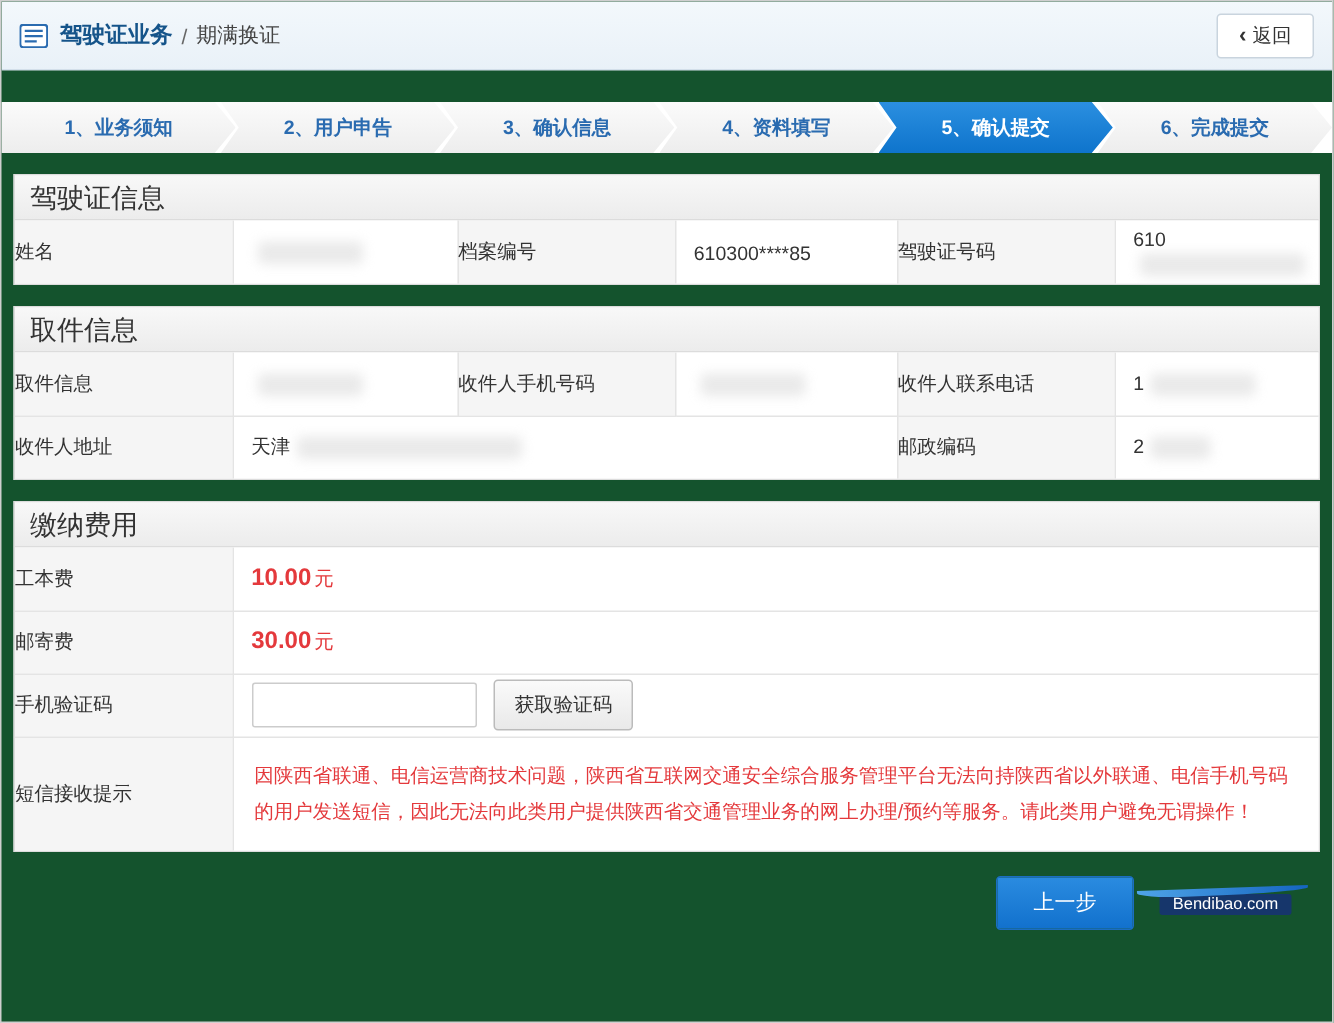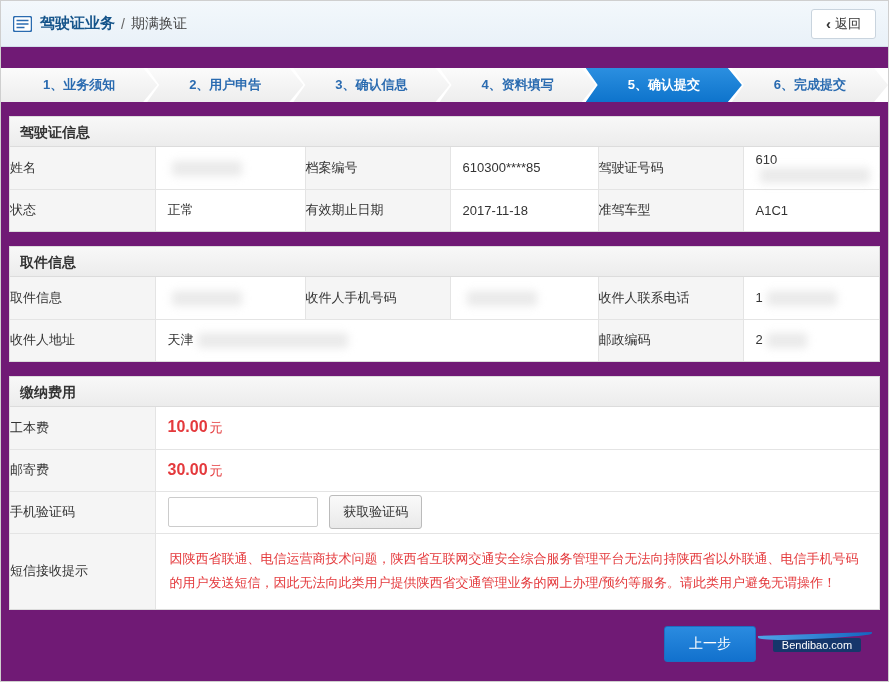--- a/index.html
+++ b/index.html
@@ -5,21 +5,21 @@
   * { box-sizing: border-box; margin: 0; padding: 0; }
   html,body { background:#fff; }
   body {
     font-family: "Liberation Sans", "DejaVu Sans", sans-serif;
     font-size: 13px; color: #333;
     width: 889px;
   }
   .page {
     width: 889px; height: 682px;
     border: 1px solid #cfcfcf;
-    background: #701a75;
+    background: #14532d;
     position: relative;
     overflow: hidden;
   }
 
   
   .topbar {
     height: 46px;
     background: linear-gradient(#f3f8fc, #e9f1f8);
     border-bottom: 1px solid #d3dfea;
     display: flex; align-items: center;
@@ -62,21 +62,21 @@
   .section {
     margin: 14px 8px 0 8px;
     border: 1px solid #dcdcdc;
     background: #fff;
   }
   .section-hd {
     height: 30px; line-height: 30px;
     padding-left: 10px;
     background: linear-gradient(#f8f8f8, #ececec);
     border-bottom: 1px solid #dcdcdc;
-    font-weight: bold; font-size: 14px; color: #333;
+    font-weight: normal; font-size: 18px; color: #333;
   }
   table.grid { width: 100%; border-collapse: collapse; table-layout: fixed; }
   table.grid td {
     border: 1px solid #e4e4e4;
     height: 42px;
     font-size: 13px;
     vertical-align: middle;
   }
   table.grid tr td:first-child { border-left: none; }
   table.grid tr td:last-child { border-right: none; }
@@ -196,28 +196,20 @@
       </colgroup>
       <tbody>
           <tr>
         <td class="lbl">姓名</td>
         <td class="val"><span></span><span class="blur blur-sm"></span></td>
         <td class="lbl">档案编号</td>
         <td class="val">610300****85</td>
         <td class="lbl">驾驶证号码</td>
         <td class="val"><span>610</span><span class="blur blur-md"></span></td>
       </tr>
-      <tr>
-        <td class="lbl">状态</td>
-        <td class="val">正常</td>
-        <td class="lbl">有效期止日期</td>
-        <td class="val">2017-11-18</td>
-        <td class="lbl">准驾车型</td>
-        <td class="val">A1C1</td>
-      </tr>
     </tbody>
       </table>
   </div>
 
   <div class="section">
     <div class="section-hd">取件信息</div>
     <table class="grid">
       <colgroup>
         <col style="width:145px">
           <col style="width:150px">

